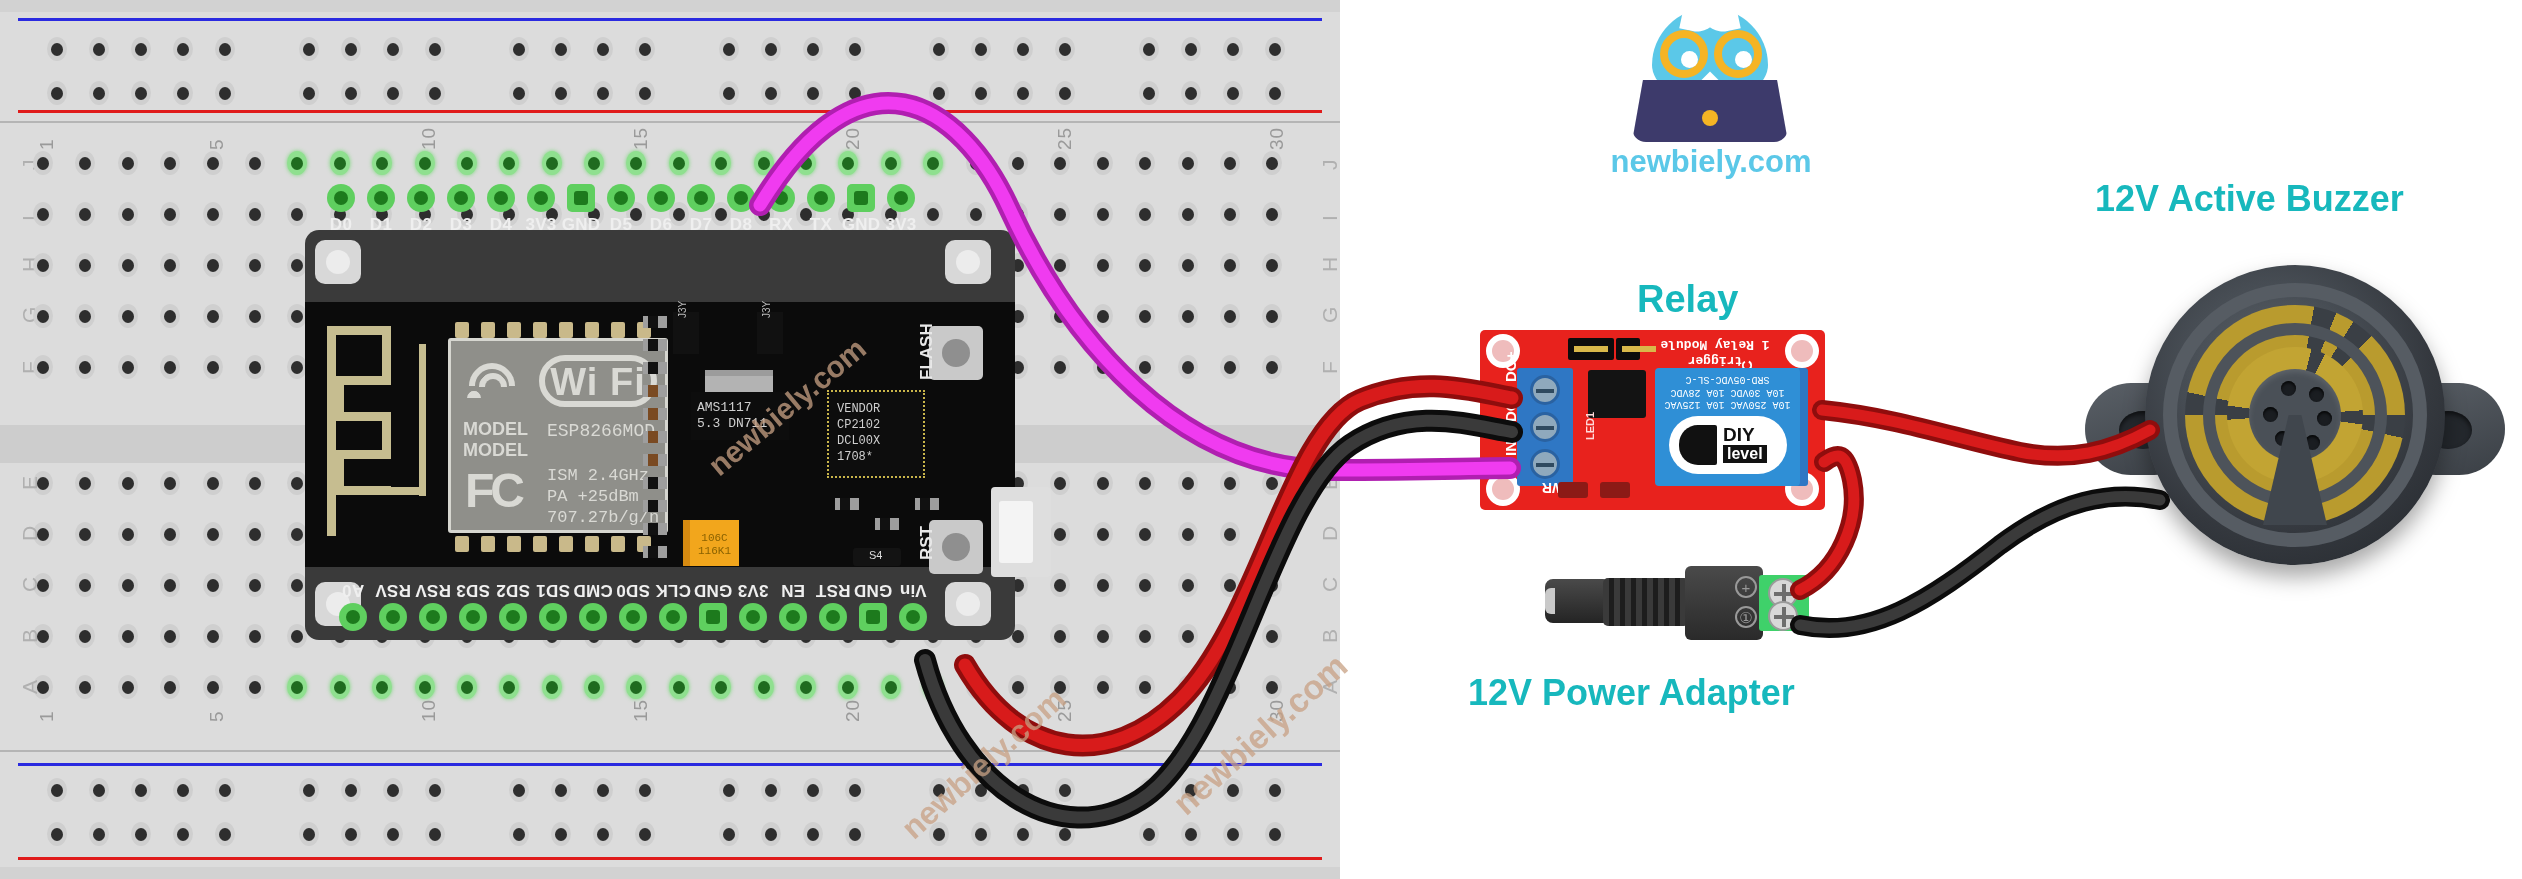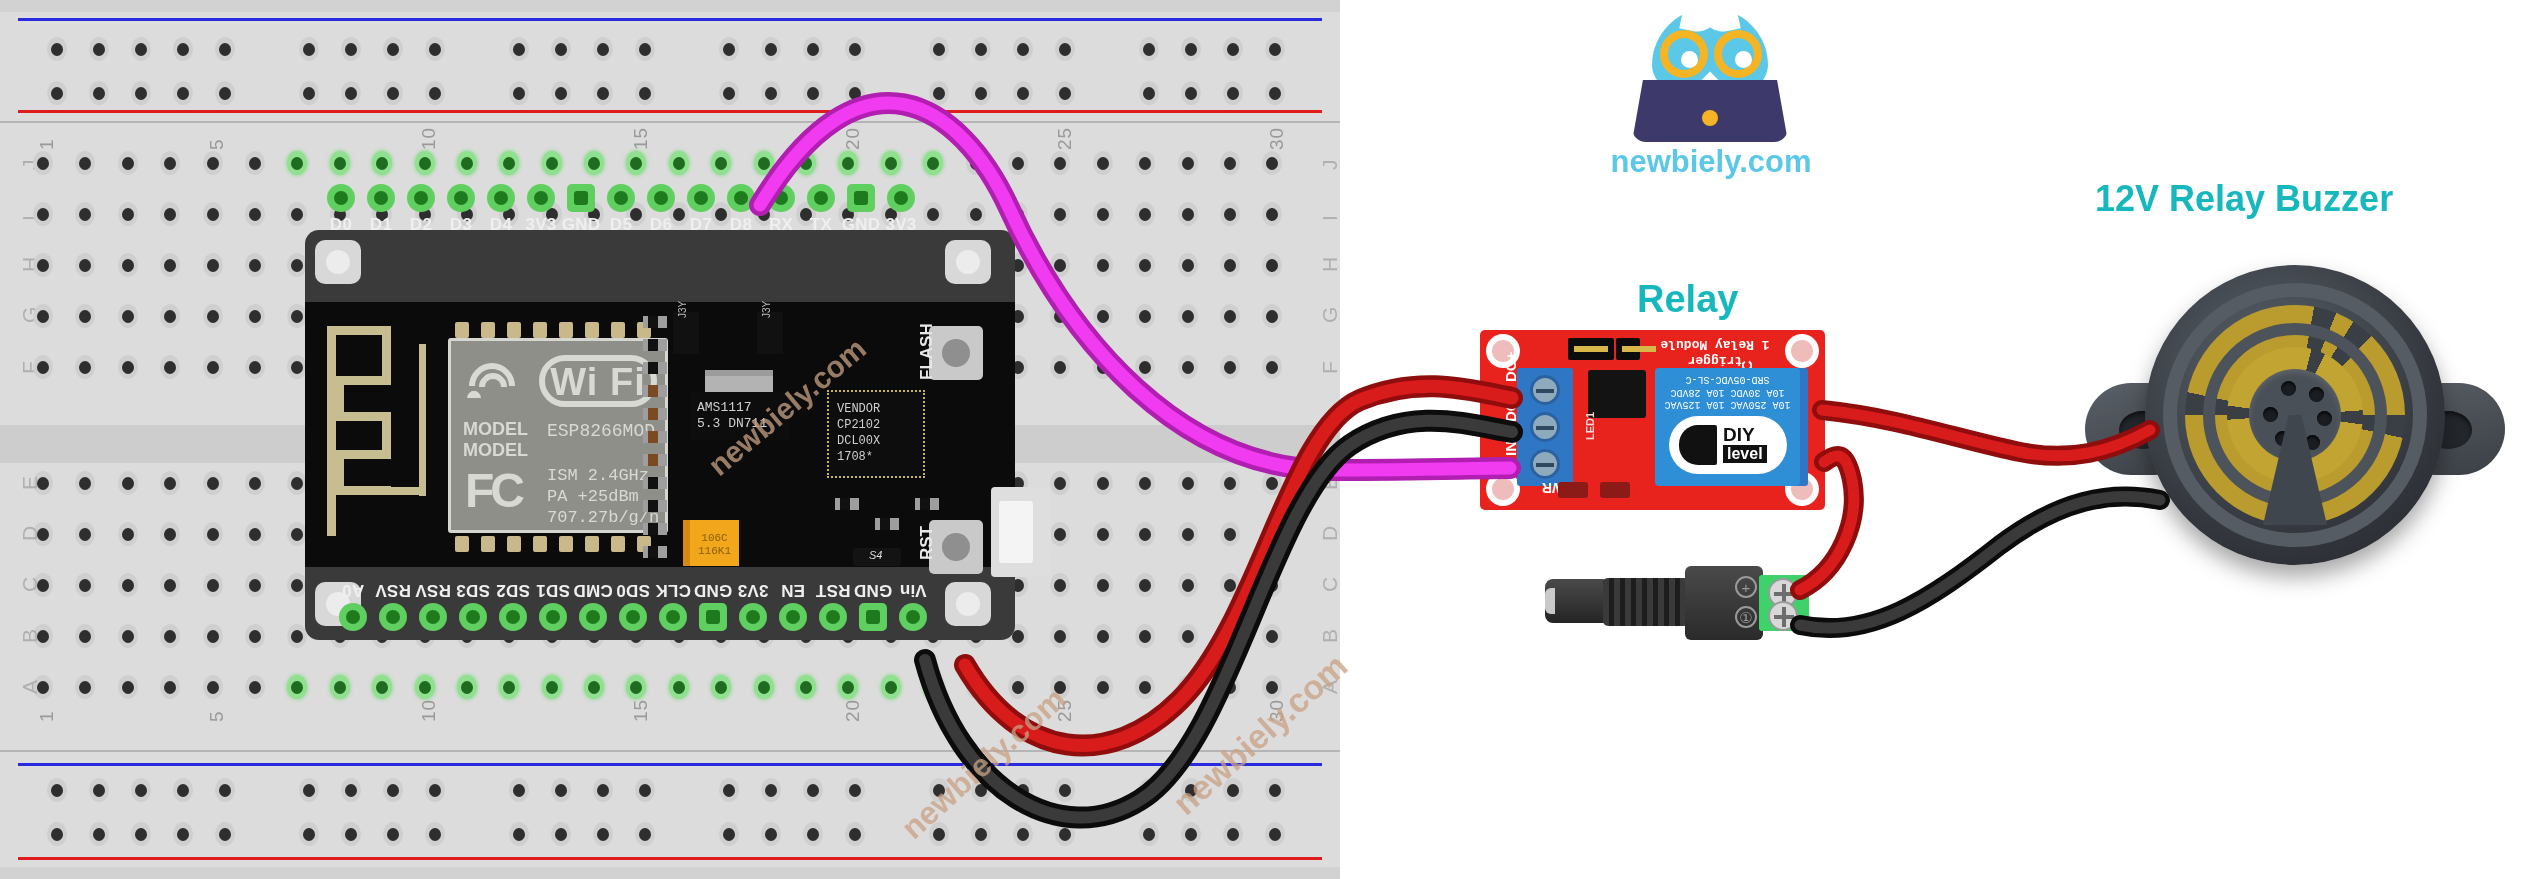--- a/index.html
+++ b/index.html
@@ -823,21 +823,21 @@
     <div class="cap" style="left:378px;top:290px;width:56px;height:46px;">
       <span>106C</span><br>
       <span>116K1</span>
     </div>
     <div class="j3y" style="left:368px;top:82px;">
       <span>J3Y</span>
       </div>
     <div class="j3y" style="left:452px;top:82px;">
       <span>J3Y</span>
       </div>
-    <div class="blkchip" style="left:548px;top:318px;width:48px;height:18px;font-style:italic;">
+    <div class="blkchip" style="left:548px;top:318px;width:48px;height:18px;">
       <span style="position:absolute;left:16px;top:1px;font-size:11px;color:#ddd;">S4</span>
       </div>
     <div id="smdrow">
         <div class="smd" style="left: 338px; top: 86px; width: 24px; height: 12px;">
           <i></i>
         </div>
         <div class="smd" style="left: 338px; top: 109px; width: 24px; height: 12px;">
           <i></i>
         </div>
         <div class="smd" style="left: 338px; top: 132px; width: 24px; height: 12px;">
@@ -1126,19 +1126,20 @@
         <i></i>
       </div>
     <div class="beak"></div>
     <div class="lap">
         <i></i>
       </div>
     <div class="lname">newbiely.com</div>
   </div>
 
   <div class="label" style="left:1637px;top:278px;font-size:38px;color:#17b8bd;">Relay</div>
-  <div class="label" style="left:2095px;top:178px;font-size:36px;color:#17b8bd;">12V Relay Buzzer</div>
+  <div class="label" style="left:2095px;top:178px;font-size:36px;color:#17b8bd;">12V Active Buzzer</div>
+  <div class="label" style="left:1468px;top:672px;font-size:36px;color:#17b8bd;">12V Power Adapter</div>
 
   <div class="wm" style="left:690px;top:390px;font-size:30px;transform:rotate(-40deg);">newbiely.com</div>
   <div class="wm" style="left:1150px;top:715px;font-size:34px;transform:rotate(-42deg);">newbiely.com</div>
   <div class="wm" style="left:880px;top:745px;font-size:32px;transform:rotate(-42deg);">newbiely.com</div>
 
 </div>
 
 </body></html>

